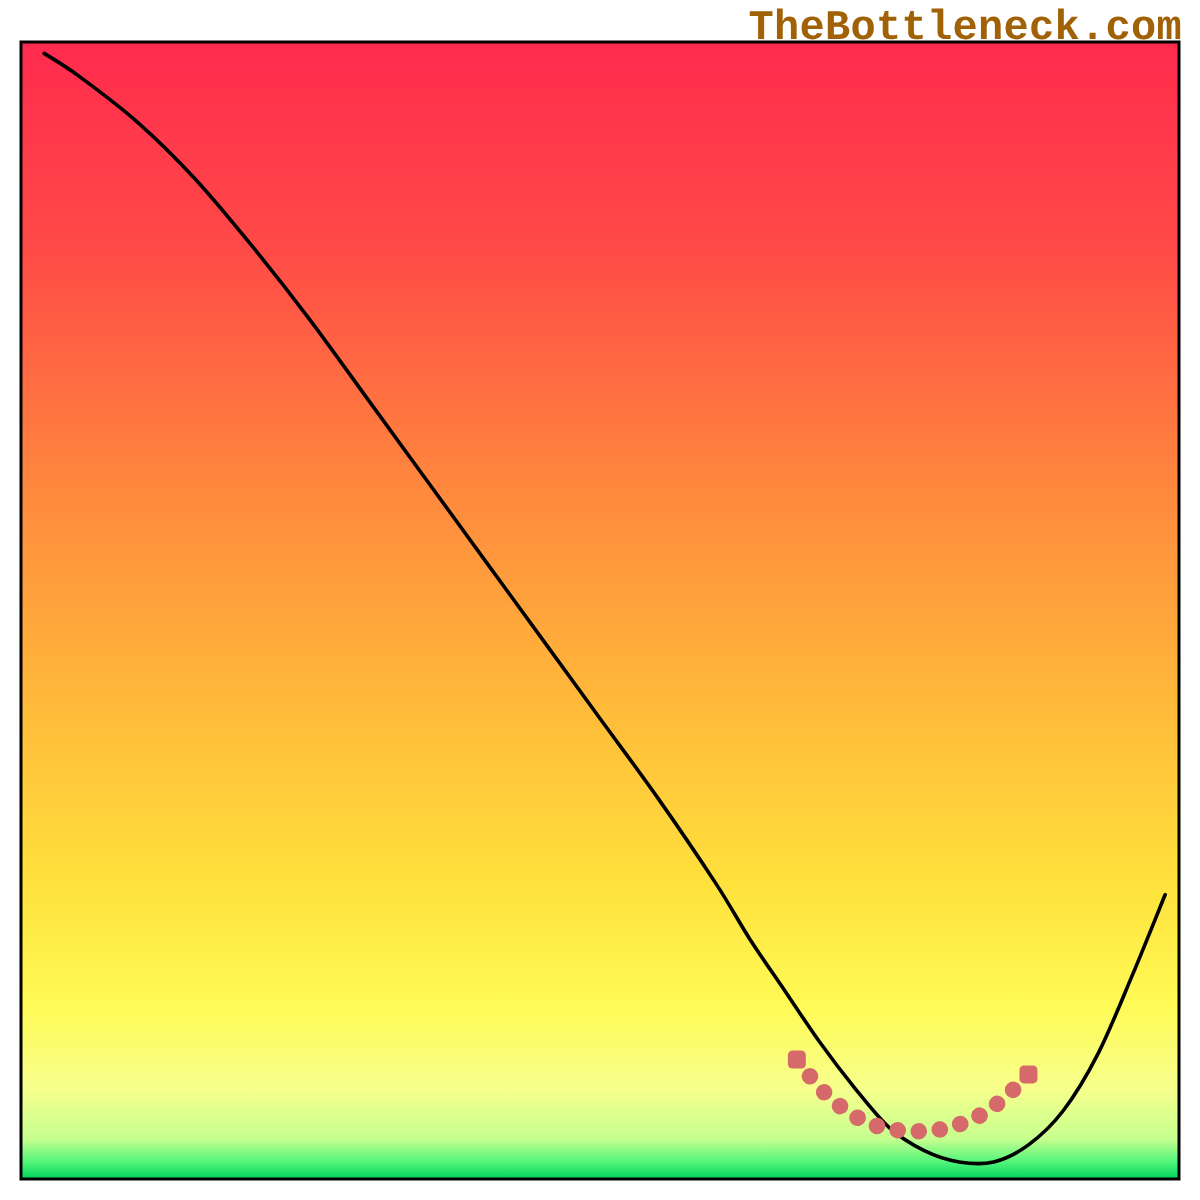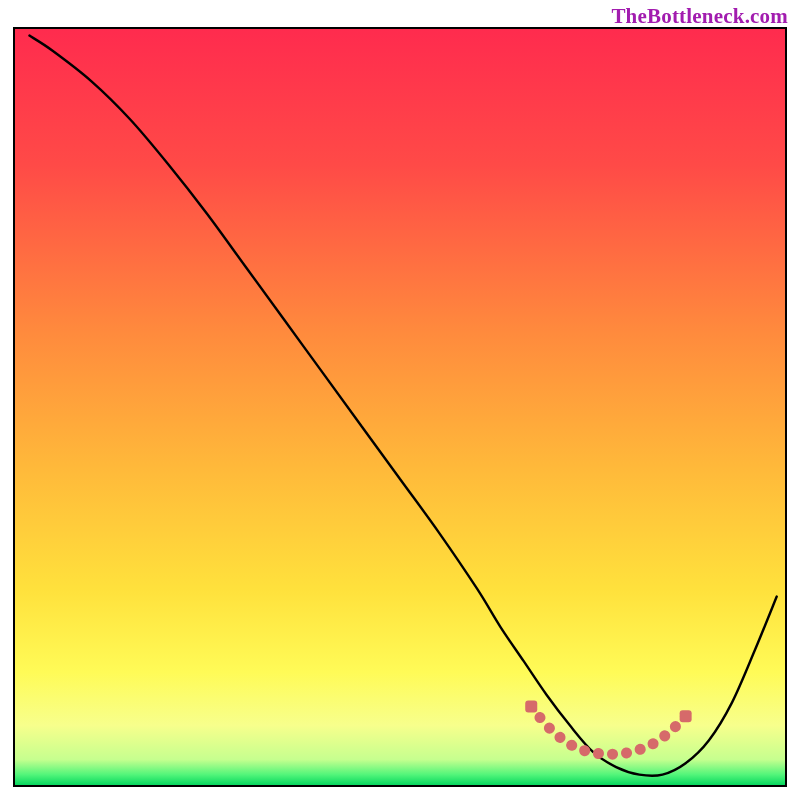--- a/index.html
+++ b/index.html
@@ -12,24 +12,24 @@
   }
   .chart-container {
     position: relative;
     width: 800px;
     height: 800px;
   }
   .watermark {
     position: absolute;
     top: 4px;
     right: 12px;
-    font-family: Liberation Serif, serif;
-    font-size: 21px;
+    font-family: Liberation Mono, monospace;
+    font-size: 28px;
     font-weight: 600;
-    color: #a21caf;
+    color: #a16207;
     letter-spacing: 0.2px;
   }
   svg {
     position: absolute;
     top: 0;
     left: 0;
   }
 </style>
 </head>
 <body>

